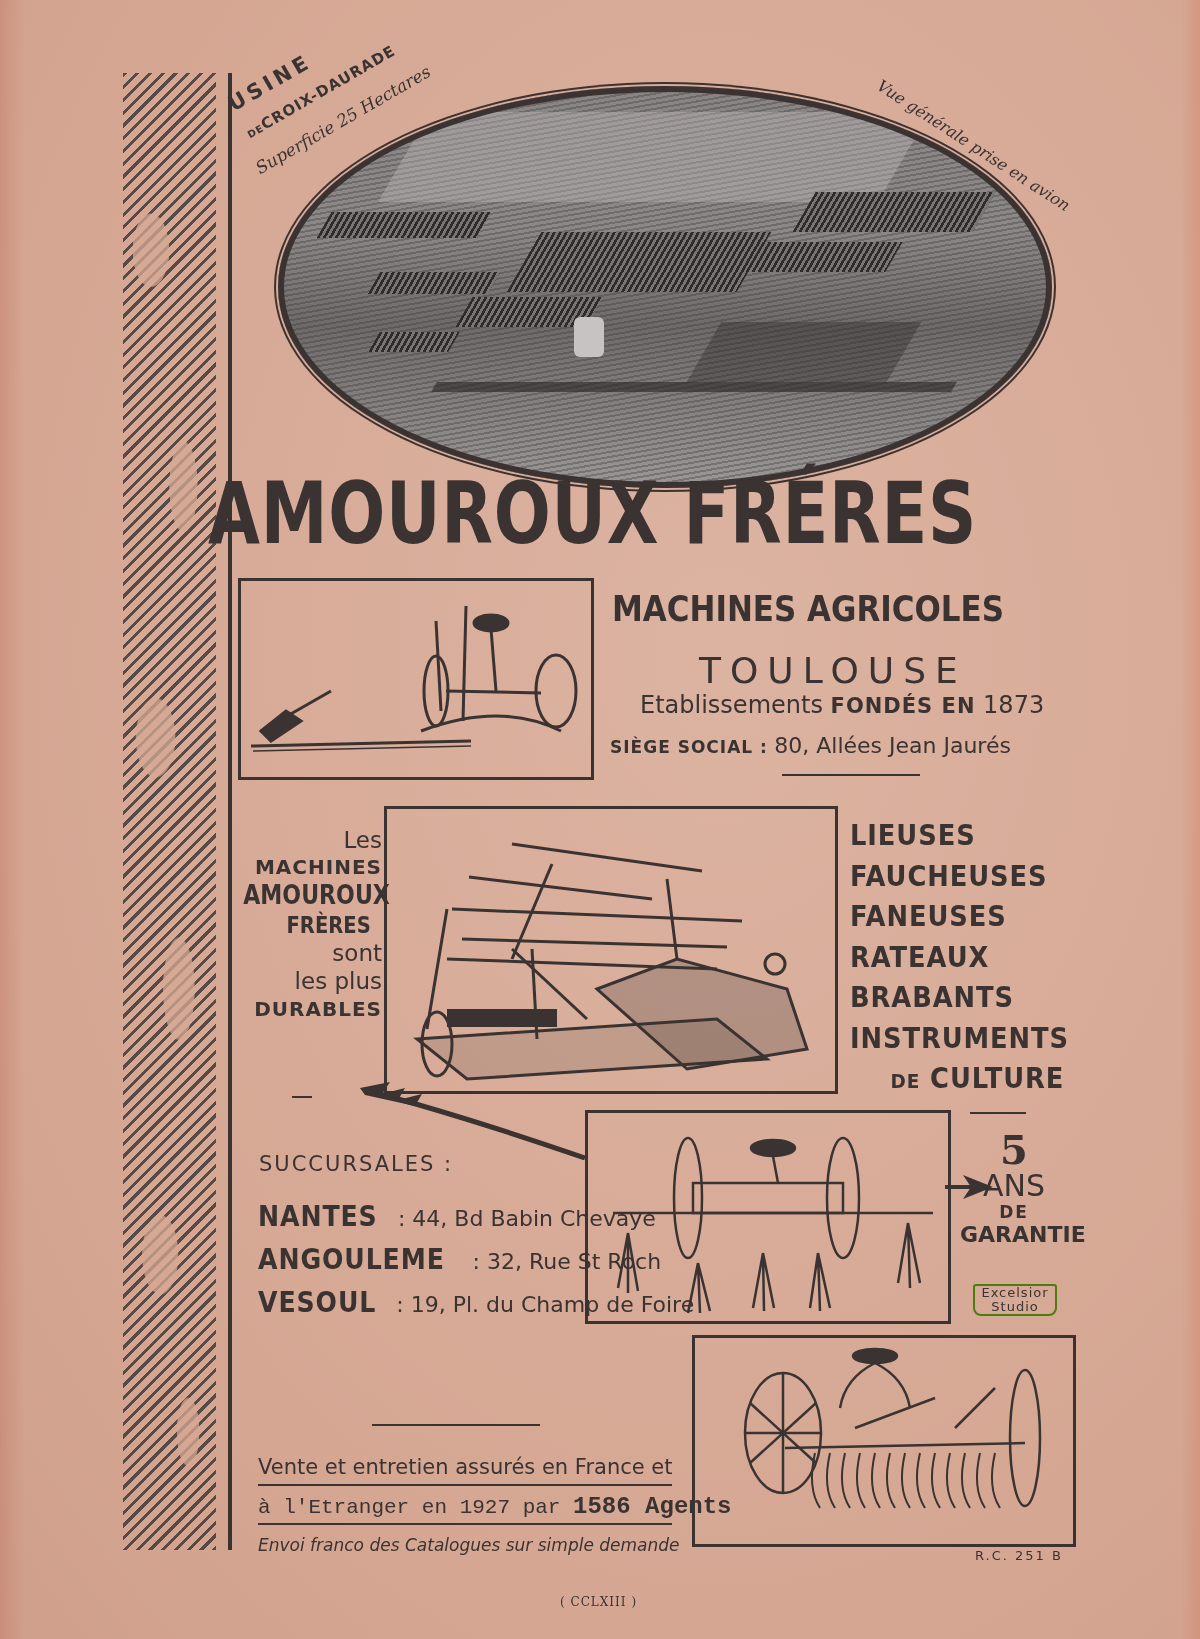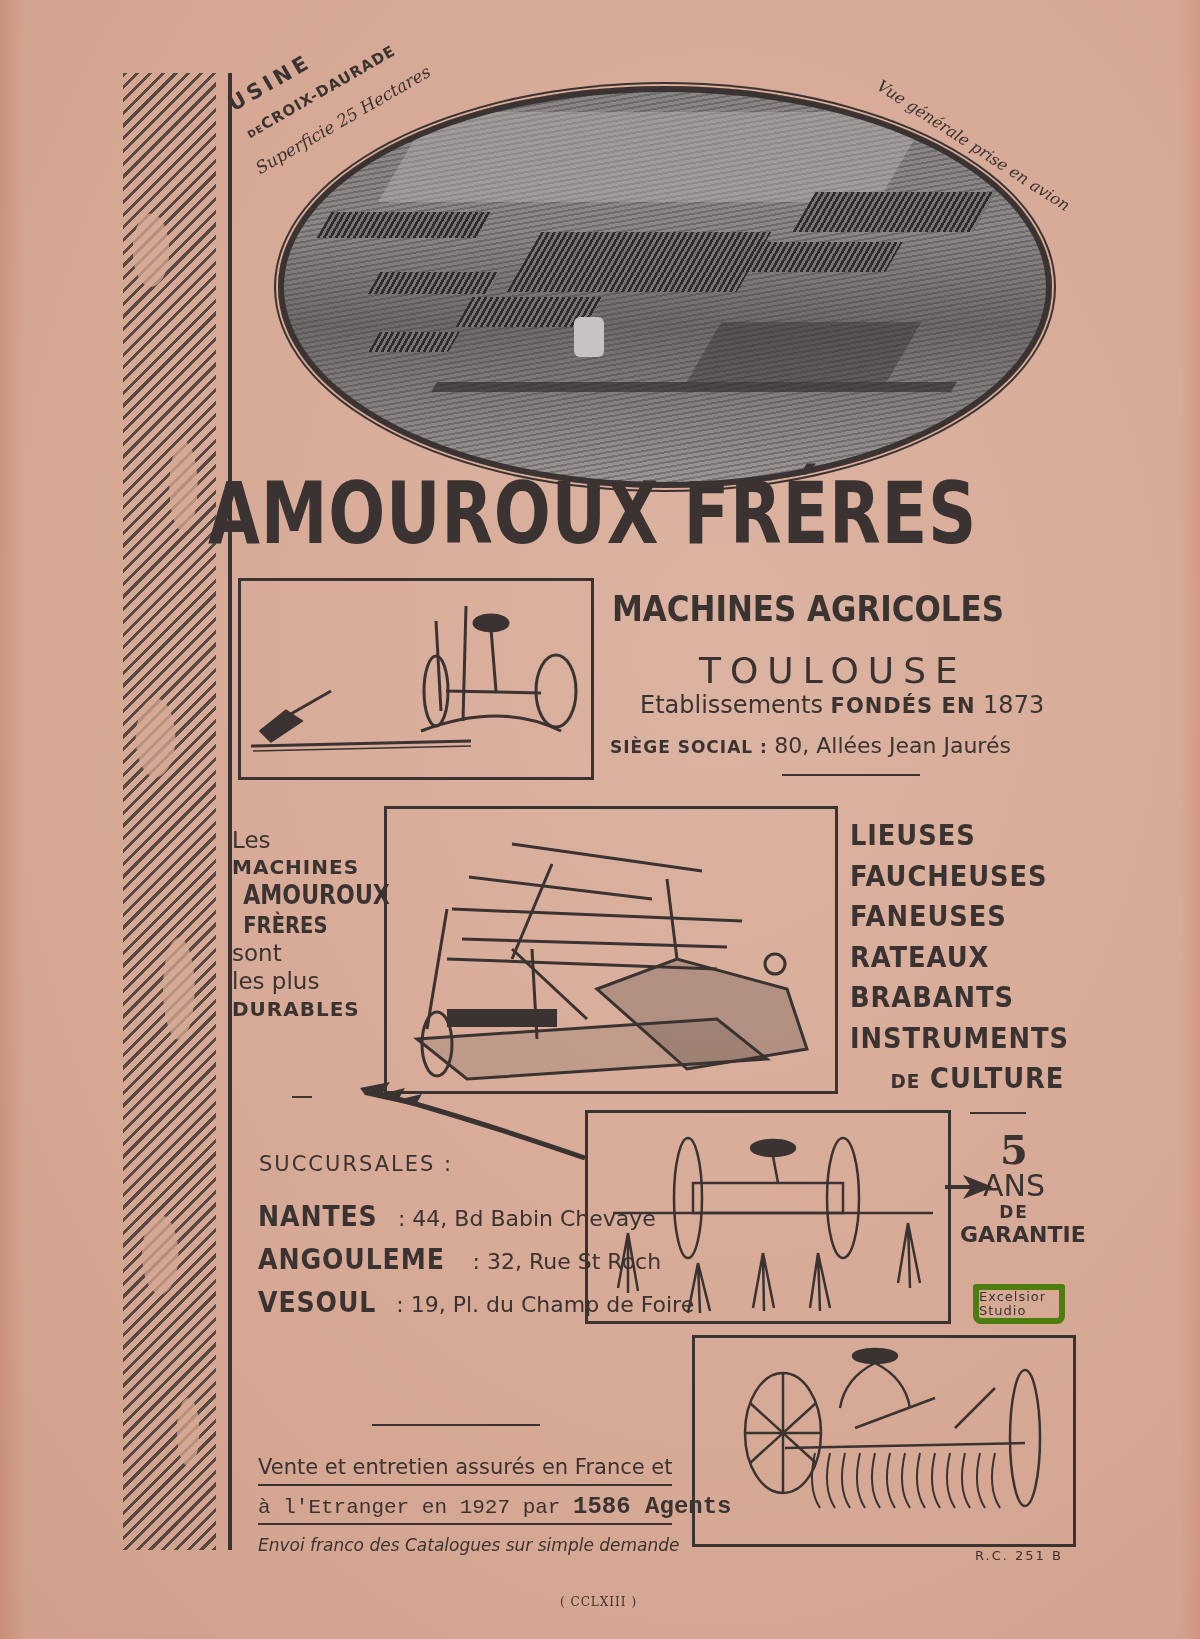--- a/index.html
+++ b/index.html
@@ -61,21 +61,21 @@
   .box { position:absolute; border:3px solid #3a3332; }
   .hdr1 { position:absolute; left:612px; top:588px; font-weight:bold; font-size:36px; transform:scaleX(0.86); transform-origin:left top; white-space:nowrap; }
   .hdr2 { position:absolute; left:699px; top:650px; font-size:36px; letter-spacing:9px; }
   .hdr3 { position:absolute; left:640px; top:691px; font-size:24px; white-space:nowrap; }
   .hdr3 b { font-size:21px; letter-spacing:1px; }
   .hdr4 { position:absolute; left:610px; top:733px; font-size:20px; white-space:nowrap; }
   .hdr4 b { font-size:17px; letter-spacing:1px; }
   .hdr4 span { font-size:22px; }
   .hline { position:absolute; height:2px; background:#3a3332; }
 
-  .slogan { position:absolute; left:232px; top:828px; width:150px; text-align:left; line-height:1.1; }
+  .slogan { position:absolute; left:232px; top:828px; width:150px; text-align:right; line-height:1.1; }
   .slogan div { margin:0 0 3px 0; }
   .s-light { font-size:23px; }
   .s-bold { font-weight:bold; font-size:20px; letter-spacing:1px; }
   .s-big { font-weight:bold; font-size:26px; transform:scaleX(0.85); }
 
   .prod-list { position:absolute; left:850px; top:816px; font-weight:bold; font-size:28px; line-height:40.5px; letter-spacing:1px; transform:scaleX(0.92); transform-origin:left top; white-space:nowrap; }
   .prod-list .de { font-size:20px; }
 
   .succ-title { position:absolute; left:259px; top:1152px; font-weight:normal; font-size:21px; letter-spacing:2px; }
   .branches { position:absolute; left:258px; top:1196px; }
@@ -85,21 +85,21 @@
   .note { position:absolute; left:258px; top:1455px; font-size:21px; white-space:nowrap; }
   .note2 { position:absolute; left:258px; top:1493px; font-size:21px; white-space:nowrap;font-family:Liberation Mono, monospace; }
   .note2 b { font-size:24px; }
   .note3 { position:absolute; left:258px; top:1535px; font-size:17px; font-style:italic; white-space:nowrap; }
 
   .garantie { position:absolute; left:960px; top:1130px; width:108px; text-align:center; }
   .g5 { font-family:"DejaVu Serif", serif; font-weight:bold; font-size:40px; line-height:1; }
   .gans { font-weight:normal; font-size:30px; line-height:1.05; }
   .gde { font-size:17px; letter-spacing:2px; font-weight:bold; }
   .ggar { font-weight:bold; font-size:22px; }
-  .excel { position:absolute; left:973px; top:1284px; width:80px; border:6px solid #4d7c0f; border-radius:3px 3px 8px 8px; font-size:13px; line-height:14px; text-align:left; letter-spacing:1px; }
+  .excel { position:absolute; left:973px; top:1284px; width:80px; border:2px solid #4d7c0f; border-radius:3px 3px 8px 8px; font-size:13px; line-height:14px; text-align:center; letter-spacing:1px; }
 
   .rc { position:absolute; left:975px; top:1548px; font-size:13px; letter-spacing:2px; }
   .folio { position:absolute; left:560px; top:1595px; font-family:"DejaVu Serif", serif; font-size:12px; letter-spacing:1px; }
 </style>
 </head>
 <body>
 
 <div class="deco-strip"></div>
 <div class="vrule"></div>
 

